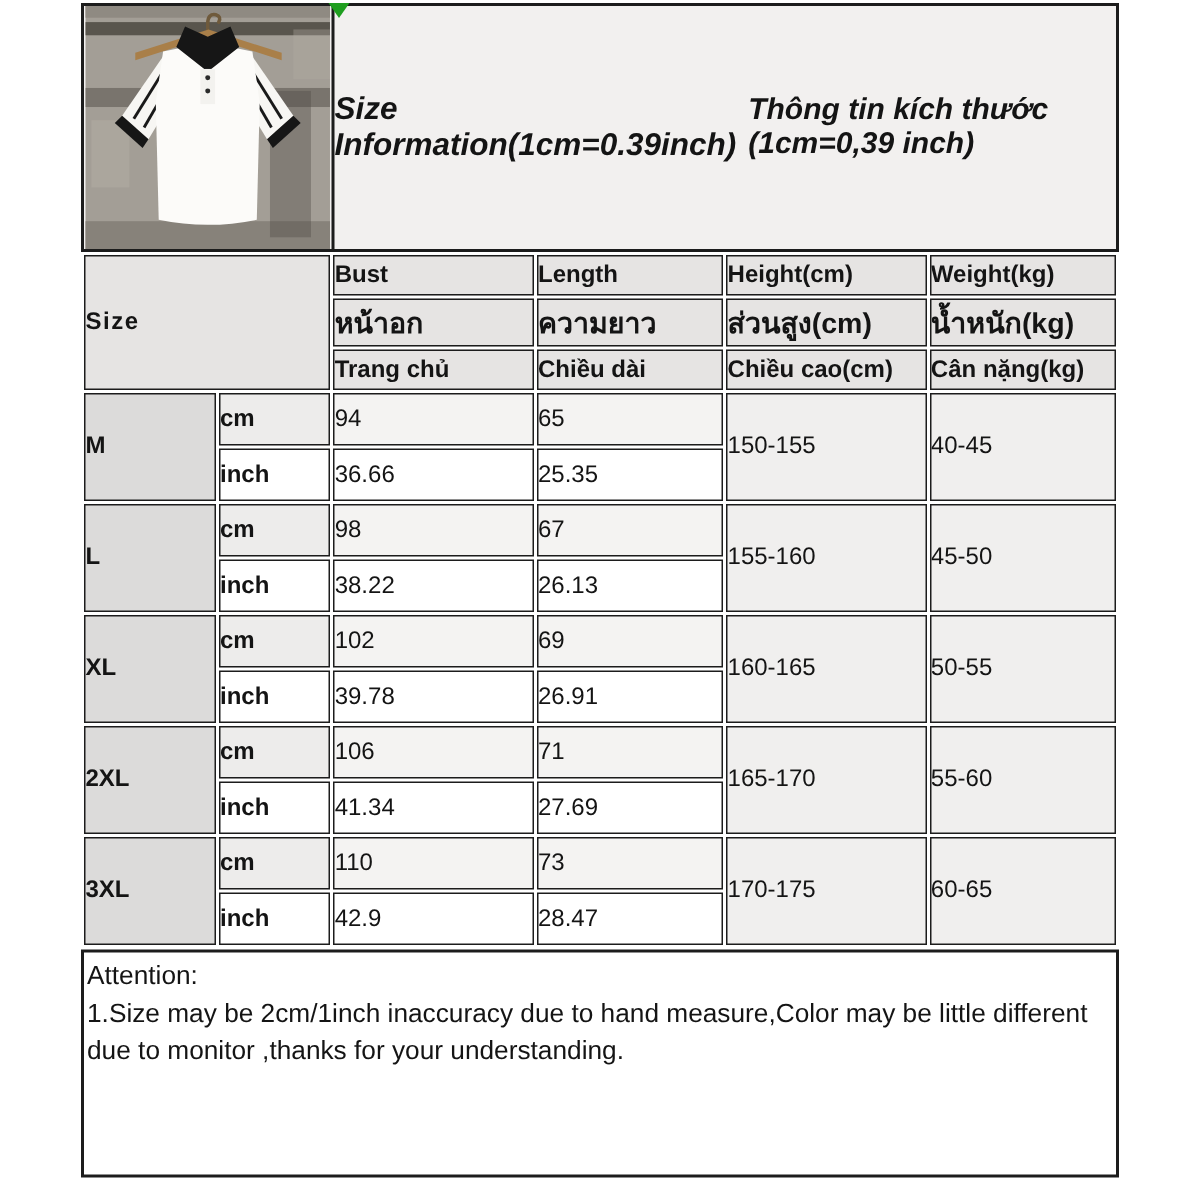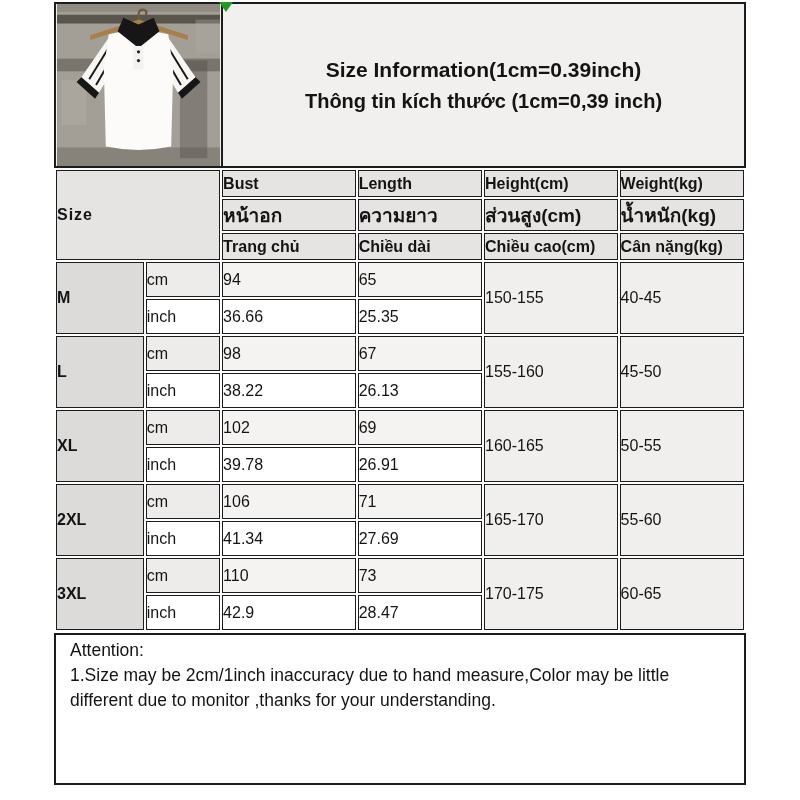--- a/index.html
+++ b/index.html
@@ -4,47 +4,47 @@
 <style>
   html,body{margin:0;padding:0;background:#ffffff;}
   .page{position:relative;width:800px;height:800px;background:#ffffff;
         font-family:"Liberation Sans","DejaVu Sans",sans-serif;color:#141414;overflow:hidden;}
   .content{position:absolute;left:54px;top:2px;width:692px;}
 
   
   .top-block{display:flex;height:166px;border:2px solid #1c1c1c;box-sizing:border-box;background:#f2f0ef;}
   .photo{flex:0 0 167px;width:167px;border-right:2px solid #1c1c1c;box-sizing:border-box;overflow:hidden;}
   .photo svg{display:block;width:100%;height:100%;}
-  .title-box{flex:1;display:flex;flex-direction:column;justify-content:center;align-items:center;gap:8px;}
+  .title-box{flex:1;display:flex;flex-direction:row;justify-content:center;align-items:center;gap:8px;font-style:italic;}
   .t-en{font-size:21px;font-weight:bold;}
   .t-th{font-size:18px;font-weight:bold;}
   .t-vi{font-size:20px;font-weight:bold;}
   .corner-marker{position:absolute;left:165px;top:0;width:0;height:0;
       border-left:7px solid transparent;border-right:7px solid transparent;border-top:10px solid #1f9e1f;}
 
   
   table.size-table{border-collapse:separate;border-spacing:2px;table-layout:fixed;width:692px;margin-top:0;}
   table.size-table td{border:1.6px solid #1c1c1c;text-align:left;vertical-align:middle;
       overflow:hidden;white-space:nowrap;padding:0;}
   col.c0{width:86px;} col.c1{width:73px;} col.c2{width:131px;}
   col.c3{width:122px;} col.c4{width:131px;} col.c5{width:122px;}
   tr.hr td{height:25px;background:#e6e4e3;font-weight:bold;font-size:16px;}
   tr.hr-th td{font-size:19px;}
   td.size-cell{background:#dcdbda;font-size:36px;font-weight:bold;letter-spacing:1px;}
   tr.dr td{height:33px;font-size:16px;}
   td.size-label{background:#dcdbda;font-weight:bold;font-size:17px;}
-  td.unit{font-weight:normal;background:#edecEB;background:#edeceb;margin-left:47px;}
+  td.unit{font-weight:bold;background:#edecEB;background:#edeceb;margin-left:47px;}
   td.unit-inch{background:#ffffff;}
   td.val-cm{background:#f4f3f2;}
   td.val-inch{background:#ffffff;}
   td.range{background:#f0efee;}
 
   
   .attention{margin-top:1px;border:2px solid #1c1c1c;box-sizing:border-box;height:152px;
-      padding:3px 14px;font-size:17.5px;line-height:25px;text-align:left;background:#ffffff;}
+      padding:3px 2px;font-size:17.5px;line-height:25px;text-align:left;background:#ffffff;}
 </style>
 </head>
 <body>
 
 <div class="page">
   <div class="content">
 
     <div class="top-block">
       <div class="photo">
         <svg viewBox="0 0 167 166" aria-hidden="true">

